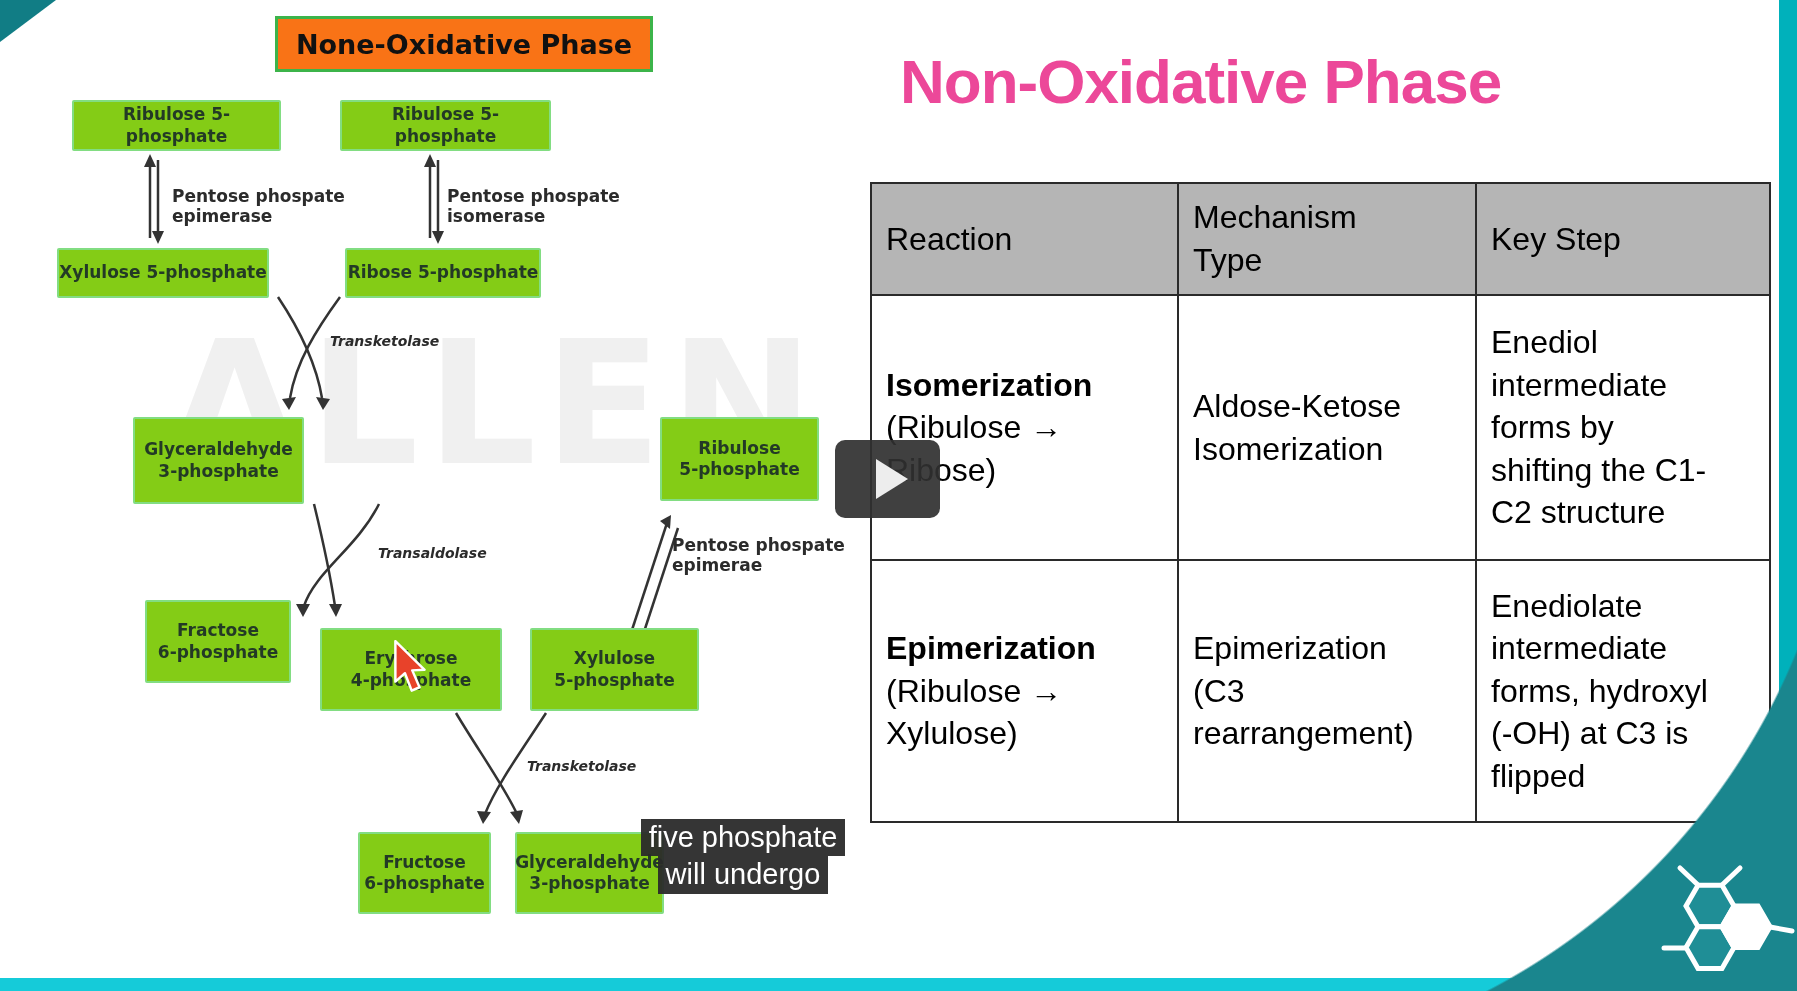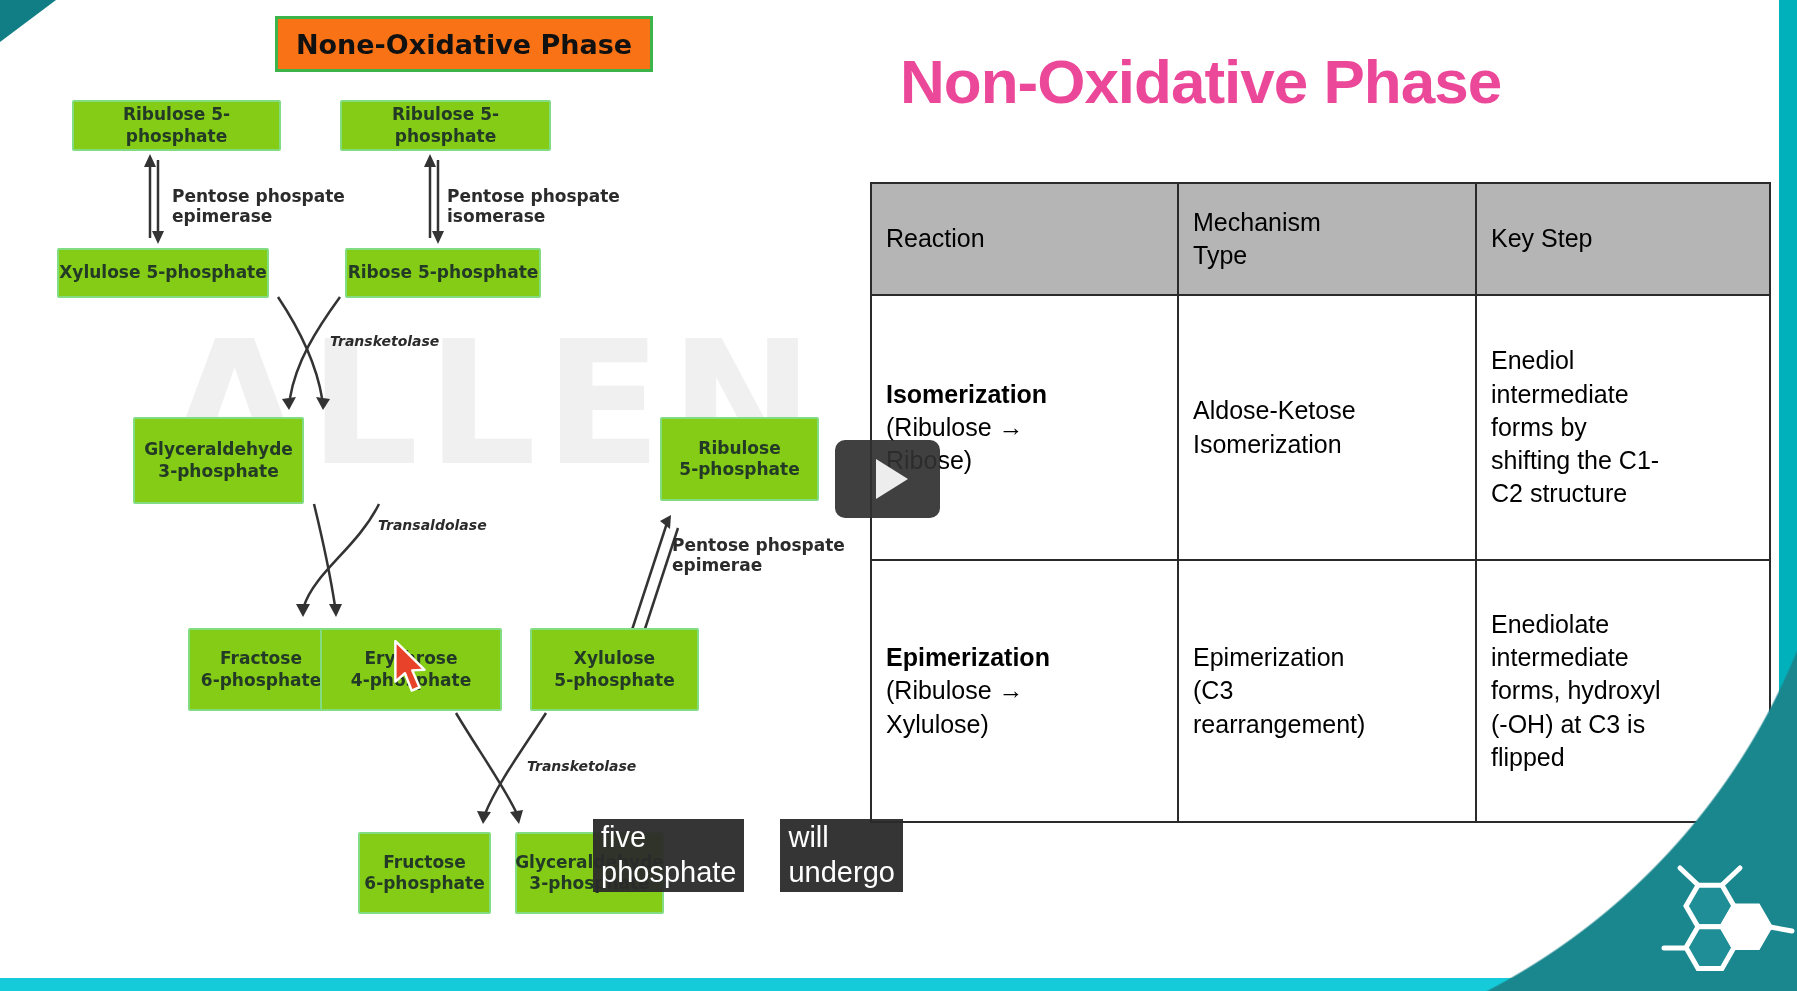--- a/index.html
+++ b/index.html
@@ -29,34 +29,34 @@
        font-size:17px;font-weight:bold;color:#233a26;line-height:1.25;}
   .enz{position:absolute;z-index:3;font-size:17px;font-weight:bold;color:#2b2b2b;line-height:1.18;}
   .enz-big{font-size:14px;font-style:italic;}
   .arrows{position:absolute;left:0;top:0;z-index:2;pointer-events:none;}
 
   
   .panel-title{position:absolute;left:900px;top:46px;width:800px;z-index:2;text-align:left;
                font-family:"Liberation Sans",sans-serif;font-size:62px;font-weight:bold;color:#ec4899;
                letter-spacing:-1px;}
   table.info{position:absolute;left:870px;top:182px;z-index:2;border-collapse:collapse;table-layout:fixed;
-             font-family:"Liberation Sans",sans-serif;font-size:25px;color:#000;}
+             font-family:"Liberation Sans",sans-serif;font-size:32px;color:#000;}
   table.info td,table.info th{border:2px solid #2a2a2a;vertical-align:middle;text-align:left;
              padding:4px 8px 4px 14px;font-weight:normal;line-height:1.33;}
   table.info th{background:#b5b5b5;}
   .c1{width:283px;} .c2{width:274px;margin-left:44px;} .c3{width:270px;}
   .hrow{height:112px;} .r1{height:265px;} .r2{height:262px;}
   .rx-name{display:block;font-weight:bold;}
 
   
   .play-btn{position:absolute;left:835px;top:440px;width:105px;height:78px;z-index:6;
             background:rgba(48,48,48,0.92);border-radius:10px;display:flex;align-items:center;justify-content:center;cursor:pointer;}
   .play-tri{width:0;height:0;border-left:32px solid #ededed;border-top:20px solid transparent;
             border-bottom:20px solid transparent;margin-left:8px;}
-  .subs{position:absolute;left:593px;top:819px;width:300px;z-index:6;display:flex;flex-direction:row;gap:36px;}
+  .subs{position:absolute;left:593px;top:819px;width:300px;z-index:6;display:flex;flex-direction:column;align-items:center;}
   .sub-line{background:rgba(42,42,42,0.95);color:#fff;font-family:"Liberation Sans",sans-serif;
             font-size:29px;line-height:1.22;padding:1px 8px;}
   .cursor{position:absolute;left:393px;top:640px;z-index:7;}
 </style>
 </head>
 <body>
 
 <div class="stage">
 
   <div class="watermark">ALLEN</div>
@@ -64,37 +64,37 @@
   <div class="dg-title">None-Oxidative Phase</div>
 
   <div class="box" style="left:72px;top:100px;width:205px;height:47px;">Ribulose 5-phosphate</div>
   <div class="box" style="left:340px;top:100px;width:207px;height:47px;">Ribulose 5-phosphate</div>
   <div class="box" style="left:57px;top:248px;width:208px;height:46px;">Xylulose 5-phosphate</div>
   <div class="box" style="left:345px;top:248px;width:192px;height:46px;">Ribose 5-phosphate</div>
   <div class="box pre" style="left:133px;top:417px;width:167px;height:83px;">Glyceraldehyde
 3-phosphate</div>
   <div class="box pre" style="left:660px;top:417px;width:155px;height:80px;">Ribulose
 5-phosphate</div>
-  <div class="box pre" style="left:145px;top:628px;width:142px;height:79px;margin-left:43px;">Fractose
+  <div class="box pre" style="left:145px;top:600px;width:142px;height:79px;">Fractose
 6-phosphate</div>
   <div class="box pre" style="left:320px;top:628px;width:178px;height:79px;">Erythrose
 4-phosphate</div>
   <div class="box pre" style="left:530px;top:628px;width:165px;height:79px;">Xylulose
 5-phosphate</div>
   <div class="box pre" style="left:358px;top:832px;width:129px;height:78px;">Fructose
 6-phosphate</div>
   <div class="box pre" style="left:515px;top:832px;width:145px;height:78px;">Glyceraldehyde
 3-phosphate</div>
 
   <div class="enz pre" style="left:172px;top:186px;">Pentose phospate
 epimerase</div>
   <div class="enz pre" style="left:447px;top:186px;">Pentose phospate
 isomerase</div>
   <div class="enz enz-big" style="left:330px;top:333px;">Transketolase</div>
-  <div class="enz enz-big" style="left:378px;top:517px;">Transaldolase</div>
+  <div class="enz enz-big" style="left:378px;top:545px;">Transaldolase</div>
   <div class="enz pre" style="left:672px;top:535px;">Pentose phospate
 epimerae</div>
   <div class="enz enz-big" style="left:527px;top:758px;">Transketolase</div>
 
   <svg class="arrows" width="870" height="991">
     <g stroke="#333" stroke-width="2.5" fill="none">
 
       <line x1="150" y1="163" x2="150" y2="238"></line>
         <line x1="158" y1="160" x2="158" y2="235"></line>
       <line x1="430" y1="163" x2="430" y2="238"></line>

